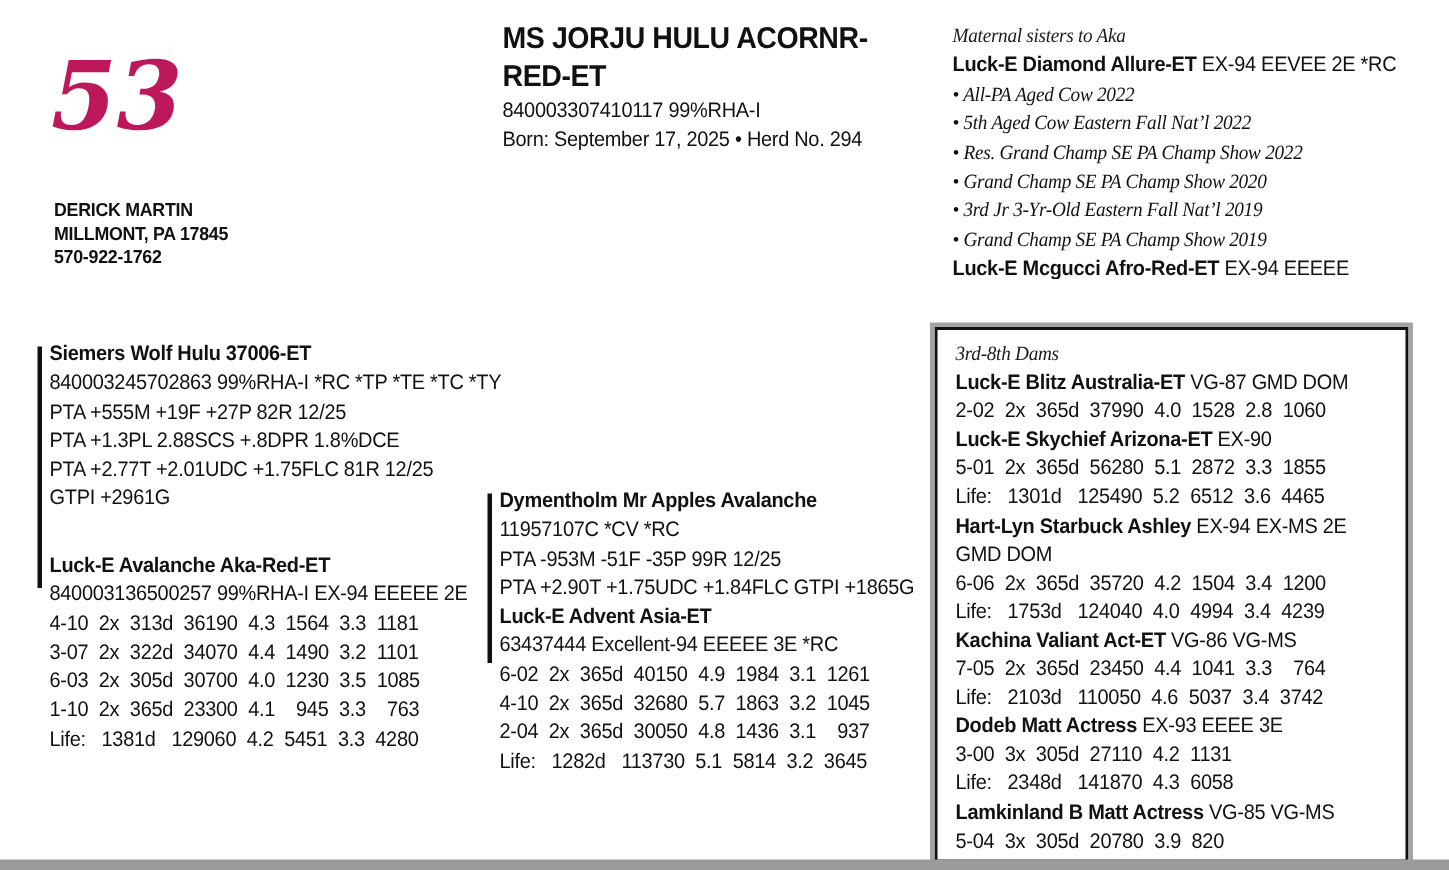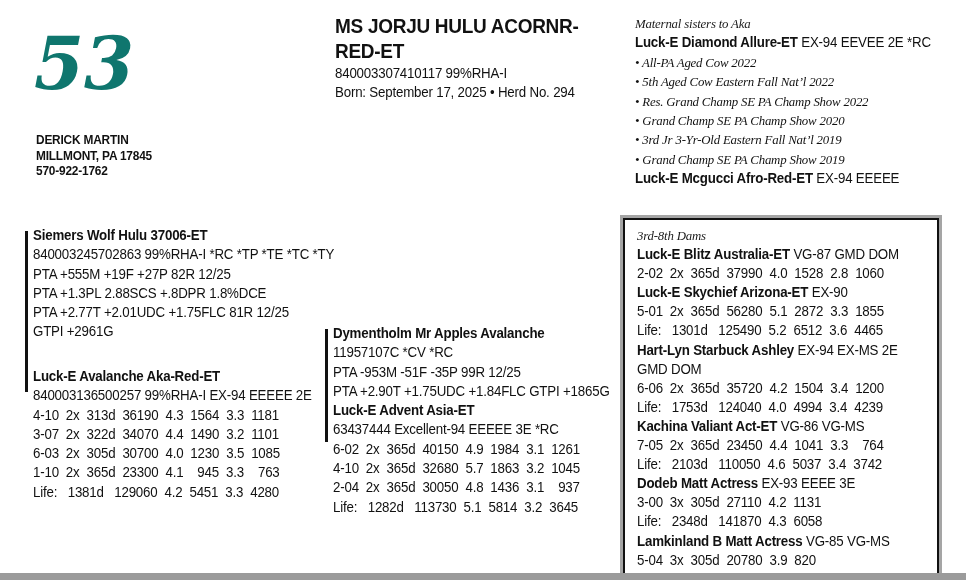--- a/index.html
+++ b/index.html
@@ -5,21 +5,21 @@
   html,body{margin:0;padding:0;background:#e8e8e8;}
   .page{
     position:relative;width:966px;height:580px;background:#ffffff;
     font-family:"Liberation Sans",sans-serif;color:#111;overflow:hidden;
   }
   .cond{transform:scaleX(0.95);transform-origin:0 0;letter-spacing:-0.2px;}
   
   .lot-number{
     position:absolute;left:34px;top:14px;
     font-family:"DejaVu Serif",serif;font-style:italic;font-weight:700;
-    font-size:72px;line-height:100px;color:#0f766e;
+    font-size:63px;line-height:100px;color:#be185d;
   }
   
   .consignor{position:absolute;left:36px;top:133px;font-size:12.5px;font-weight:700;line-height:15.5px;}
   
   .title-block{position:absolute;left:335px;top:14px;width:300px;}
   .title-block h1{margin:0;font-size:20px;line-height:25px;font-weight:700;letter-spacing:-0.3px;}
   .title-block .sub{font-size:14px;line-height:19px;}
   
   .maternal{position:absolute;left:635px;top:14px;width:320px;font-size:14px;line-height:19.4px;}
   .ital{font-family:"Liberation Serif",serif;font-style:italic;font-size:13.5px;color:#1a1a1a;}

